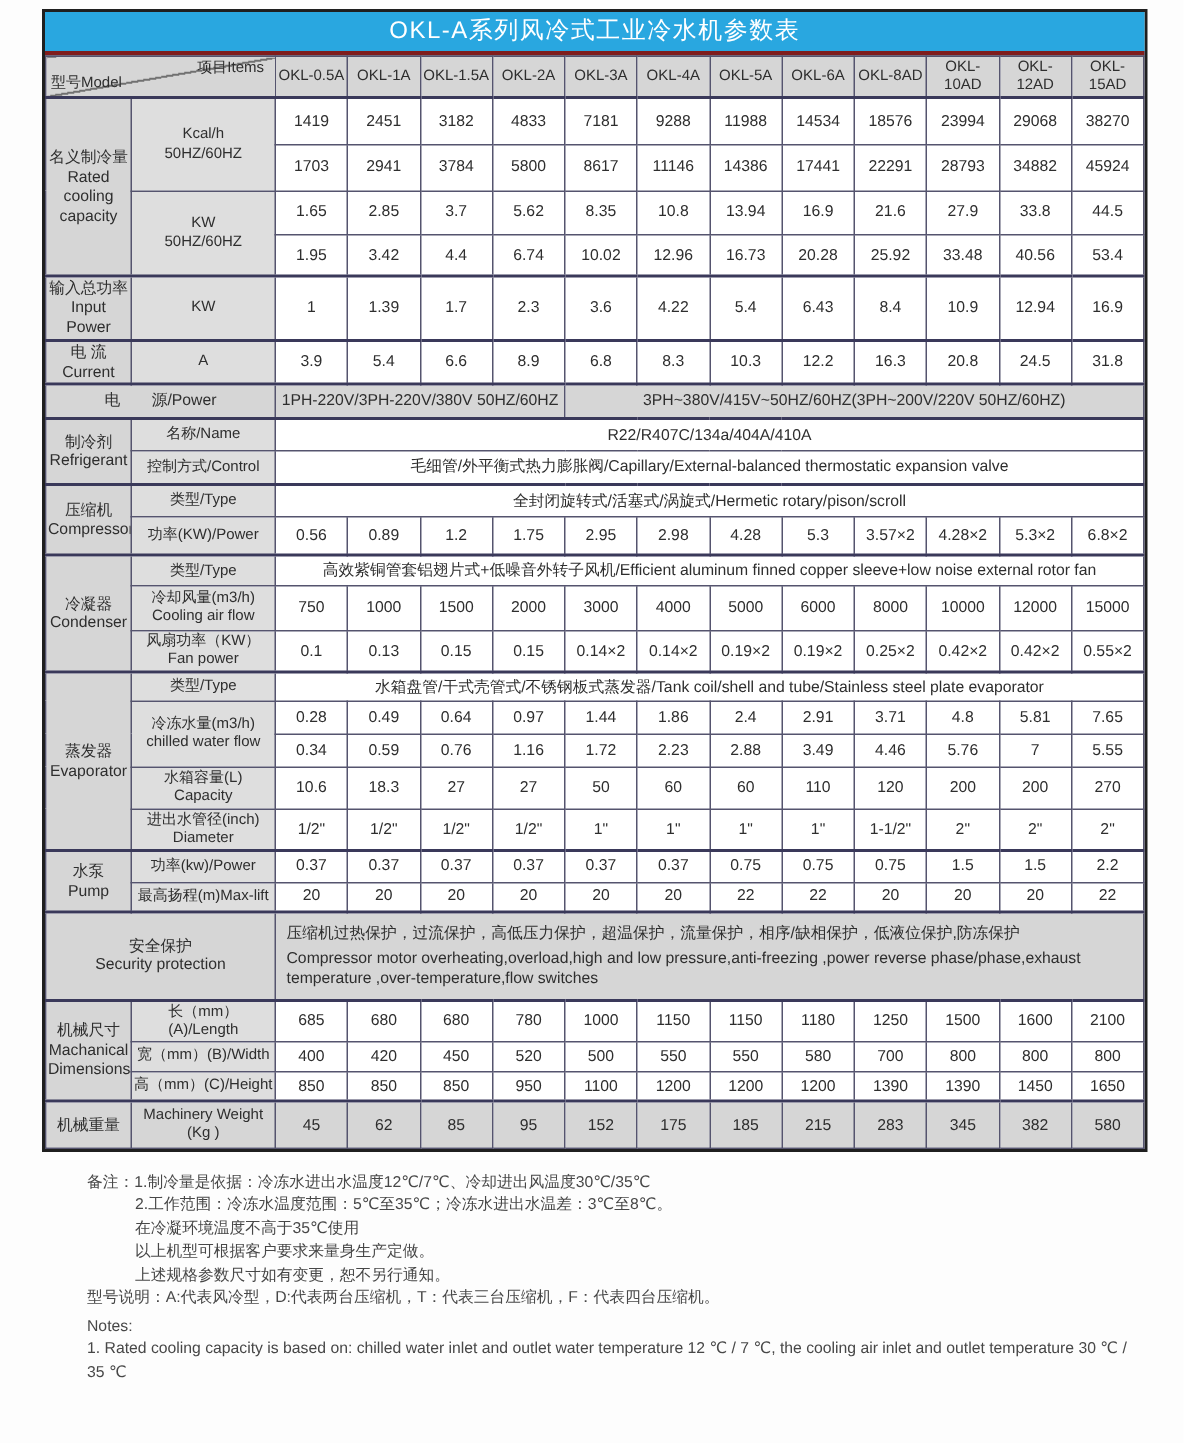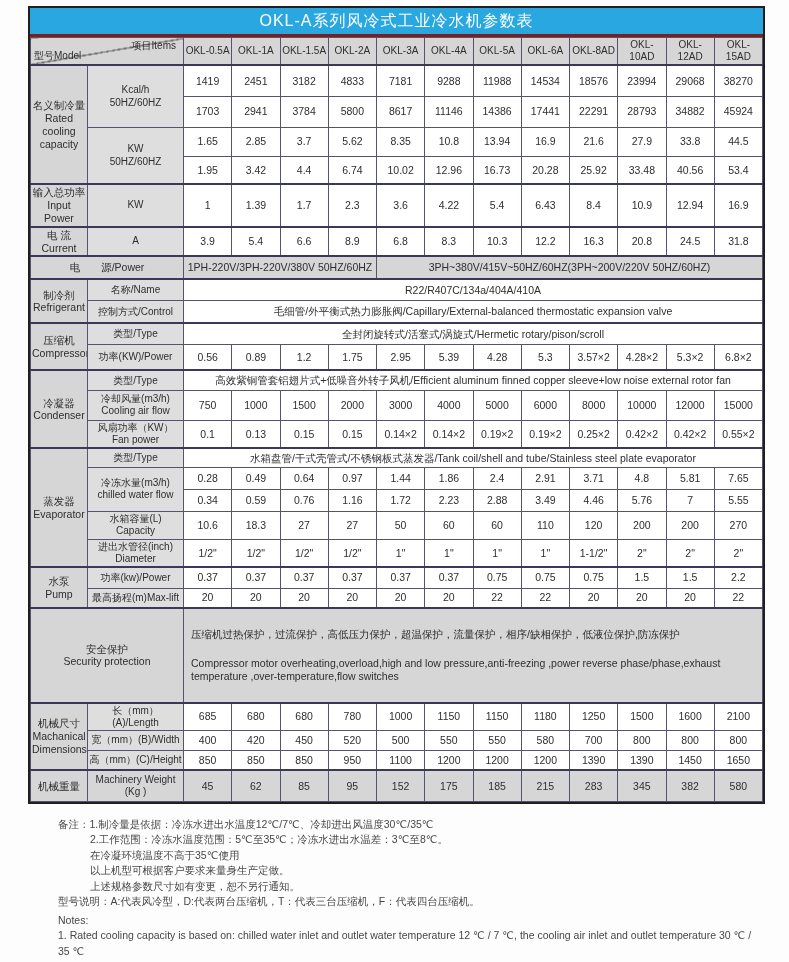--- a/index.html
+++ b/index.html
@@ -31,21 +31,21 @@
   tr.ct td{border-top:2px solid #3a395a;}
   .corner-cell{
     background:#d6d6d6 linear-gradient(to bottom right,
       transparent calc(50% - .7px), #707070 calc(50% - .7px),
       #707070 calc(50% + .7px), transparent calc(50% + .7px));
     position:relative;
   }
   .corner-model{position:absolute;left:3px;bottom:2px;font-size:10px;}
   .corner-items{position:absolute;right:7px;top:2px;font-size:10px;}
   .sec-cell{text-align:left;padding:3px 7px;background:#d6d6d6;}
-  .sec-cell div{margin:16px 0;}
+  .sec-cell div{margin:4px 0;}
   .notes{margin:13px 0 0 30px;font-size:10.5px;line-height:15.5px;color:#474747;}
   .notes .i1{margin-left:32px;}
   .notes.en{margin-top:3px;}
 </style>
 </head>
 <body>
 
 <div class="page">
 
 
@@ -207,21 +207,21 @@
             <td class="item">类型/Type</td>
             <td colspan="12" class="wide">全封闭旋转式/活塞式/涡旋式/Hermetic rotary/pison/scroll</td>
           </tr>
           <tr style="height: 26px;">
             <td class="item">功率(KW)/Power</td>
             <td>0.56</td>
             <td>0.89</td>
             <td>1.2</td>
             <td>1.75</td>
             <td>2.95</td>
-            <td>5.39</td>
+            <td>2.98</td>
             <td>4.28</td>
             <td>5.3</td>
             <td>3.57×2</td>
             <td>4.28×2</td>
             <td>5.3×2</td>
             <td>6.8×2</td>
           </tr>
           <tr class="ct" style="height: 20px;">
             <td rowspan="3" class="cat">
               <div>冷凝器</div>

